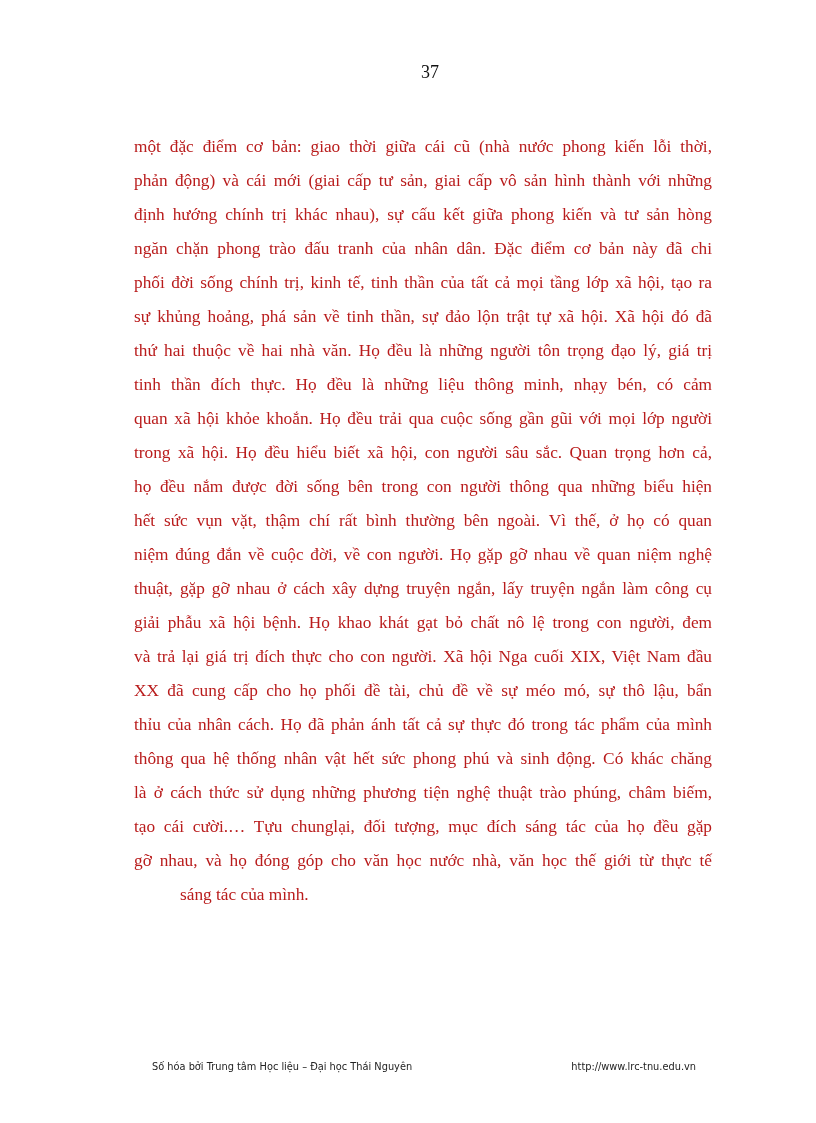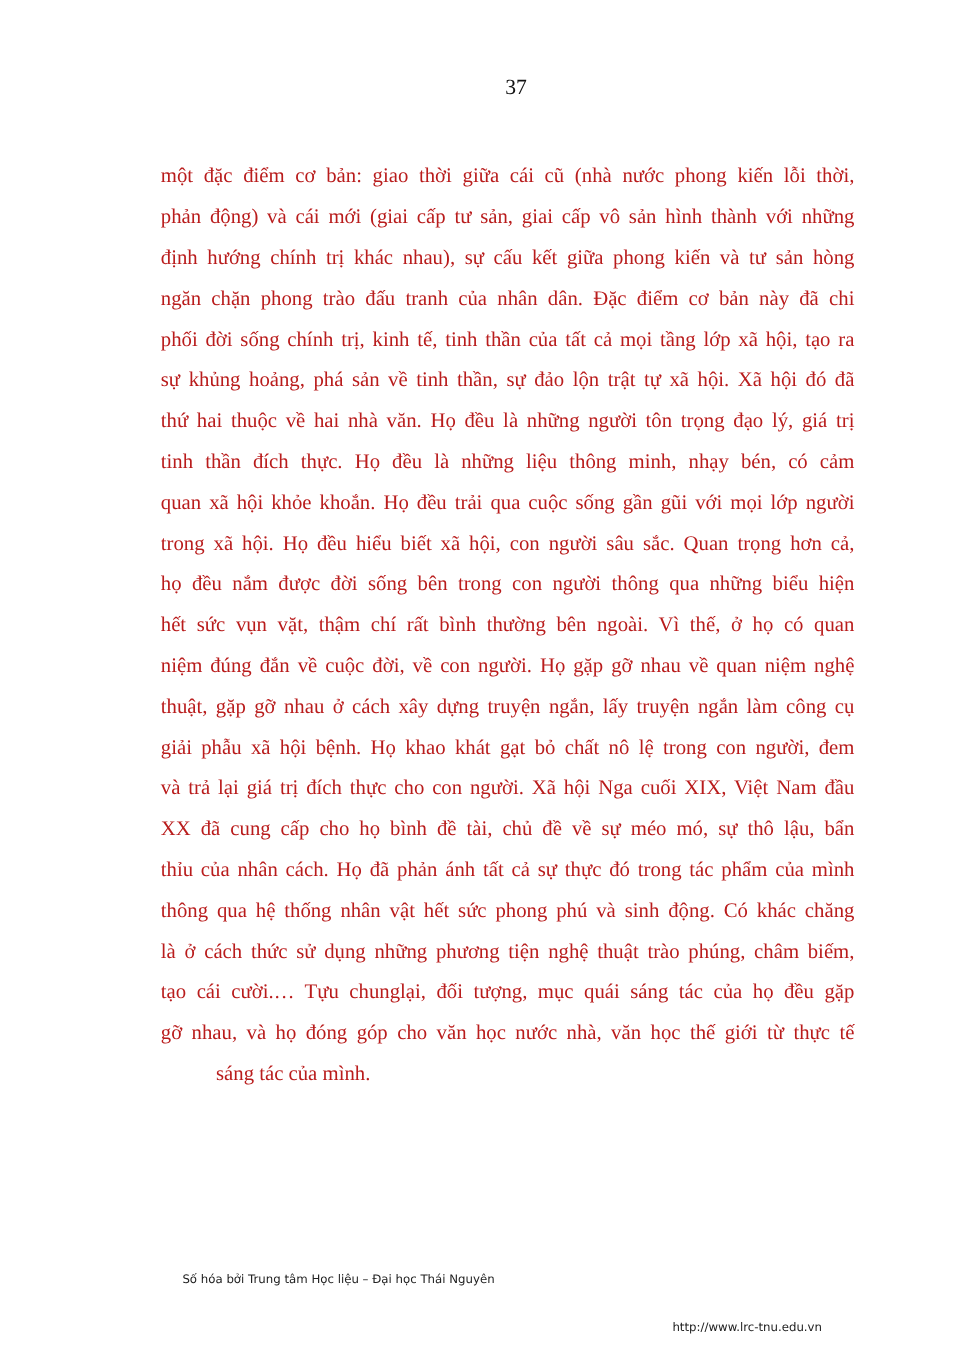--- a/index.html
+++ b/index.html
@@ -16,21 +16,21 @@
   .line {
     display: block; height: 34px; line-height: 34px;
     text-align: justify; text-align-last: justify; white-space: nowrap;
   }
   .line.last { text-align-last: left; margin-left: 46px; }
   .footer {
     position: absolute; top: 1061px; left: 152px; width: 548px; height: 18px;
     font-family: "DejaVu Sans", sans-serif; font-size: 9.8px; color: #222; text-align: right;
   }
   .footer-left { position: absolute; left: 0; top: 0; }
-  .footer-right { position: absolute; right: 15px; top: 0; margin-top: 40px; }
+  .footer-right { position: absolute; right: 4px; top: 0; }
 </style>
 </head>
 <body>
 
 <div class="page-number">37</div>
 
 <div class="body-text">
   <div class="line">một đặc điểm cơ bản: giao thời giữa cái cũ (nhà nước phong kiến lỗi thời,</div>
   <div class="line">phản động) và cái mới (giai cấp tư sản, giai cấp vô sản hình thành với những</div>
   <div class="line">định hướng chính trị khác nhau), sự cấu kết giữa phong kiến và tư sản hòng</div>
@@ -40,25 +40,25 @@
   <div class="line">thứ hai thuộc về hai nhà văn. Họ đều là những người tôn trọng đạo lý, giá trị</div>
   <div class="line">tinh thần đích thực. Họ đều là những liệu thông minh, nhạy bén, có cảm</div>
   <div class="line">quan xã hội khỏe khoắn. Họ đều trải qua cuộc sống gần gũi với mọi lớp người</div>
   <div class="line">trong xã hội. Họ đều hiểu biết xã hội, con người sâu sắc. Quan trọng hơn cả,</div>
   <div class="line">họ đều nắm được đời sống bên trong con người thông qua những biểu hiện</div>
   <div class="line">hết sức vụn vặt, thậm chí rất bình thường bên ngoài. Vì thế, ở họ có quan</div>
   <div class="line">niệm đúng đắn về cuộc đời, về con người. Họ gặp gỡ nhau về quan niệm nghệ</div>
   <div class="line">thuật, gặp gỡ nhau ở cách xây dựng truyện ngắn, lấy truyện ngắn làm công cụ</div>
   <div class="line">giải phẫu xã hội bệnh. Họ khao khát gạt bỏ chất nô lệ trong con người, đem</div>
   <div class="line">và trả lại giá trị đích thực cho con người. Xã hội Nga cuối XIX, Việt Nam đầu</div>
-  <div class="line">XX đã cung cấp  cho họ bình đề tài, chủ đề về sự méo mó, sự thô lậu, bẩn</div>
+  <div class="line">XX đã cung cấp  cho họ phối đề tài, chủ đề về sự méo mó, sự thô lậu, bẩn</div>
   <div class="line">thỉu của nhân cách. Họ đã phản ánh tất cả sự thực đó trong tác phẩm của mình</div>
   <div class="line">thông qua hệ thống nhân  vật hết sức phong phú và sinh động. Có khác chăng</div>
   <div class="line">là ở cách thức sử dụng những phương tiện nghệ thuật trào phúng, châm biếm,</div>
-  <div class="line">tạo cái cười.… Tựu chunglại, đối tượng, mục quái sáng tác của họ đều gặp</div>
+  <div class="line">tạo cái cười.… Tựu chunglại, đối tượng, mục đích sáng tác của họ đều gặp</div>
   <div class="line">gỡ nhau, và họ đóng góp cho văn học nước nhà, văn học thế giới từ thực tế</div>
   <div class="line last">sáng tác của mình.</div>
 </div>
 
 <div class="footer">
   <span class="footer-left">Số hóa bởi Trung tâm Học liệu – Đại học Thái Nguyên</span>
   <span class="footer-right">http://www.lrc-tnu.edu.vn</span>
 </div>
 
 </body></html>

